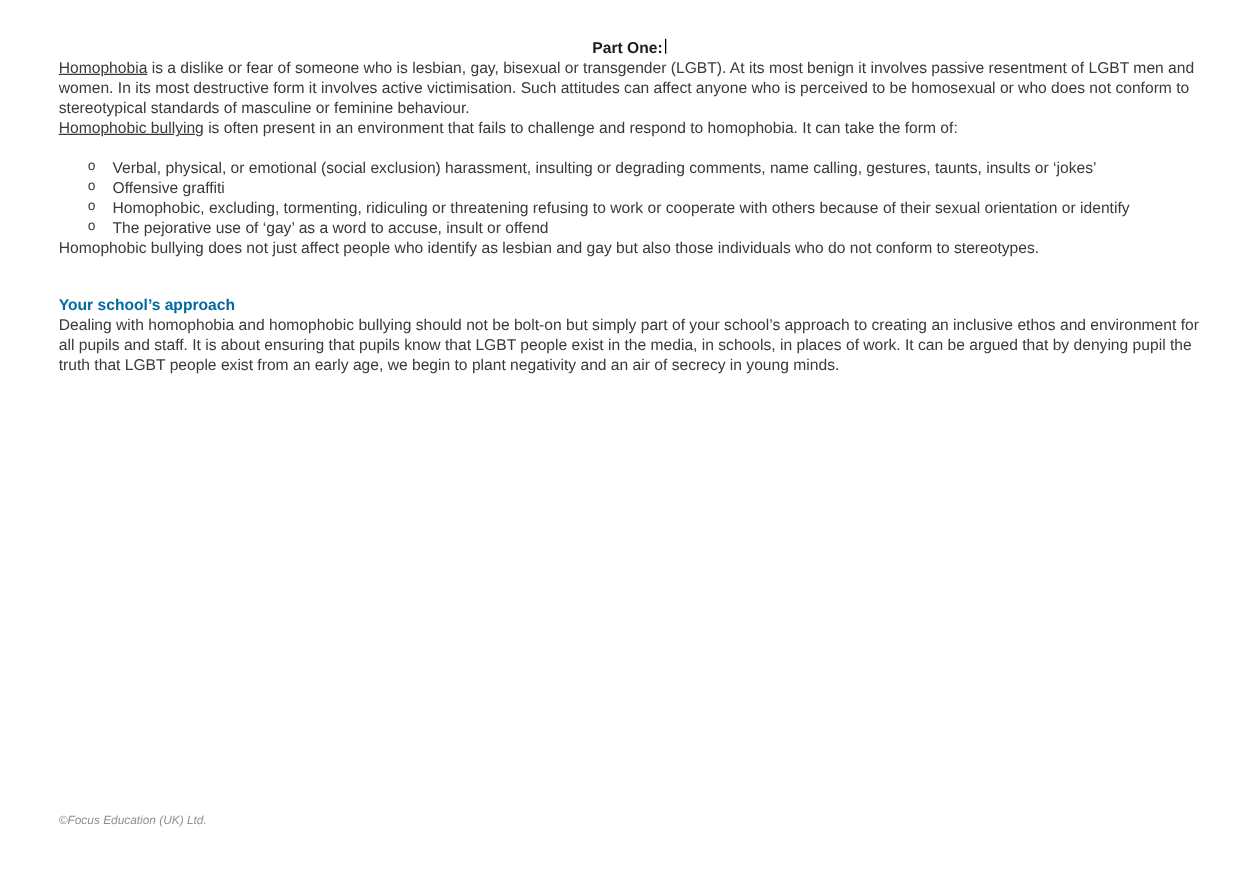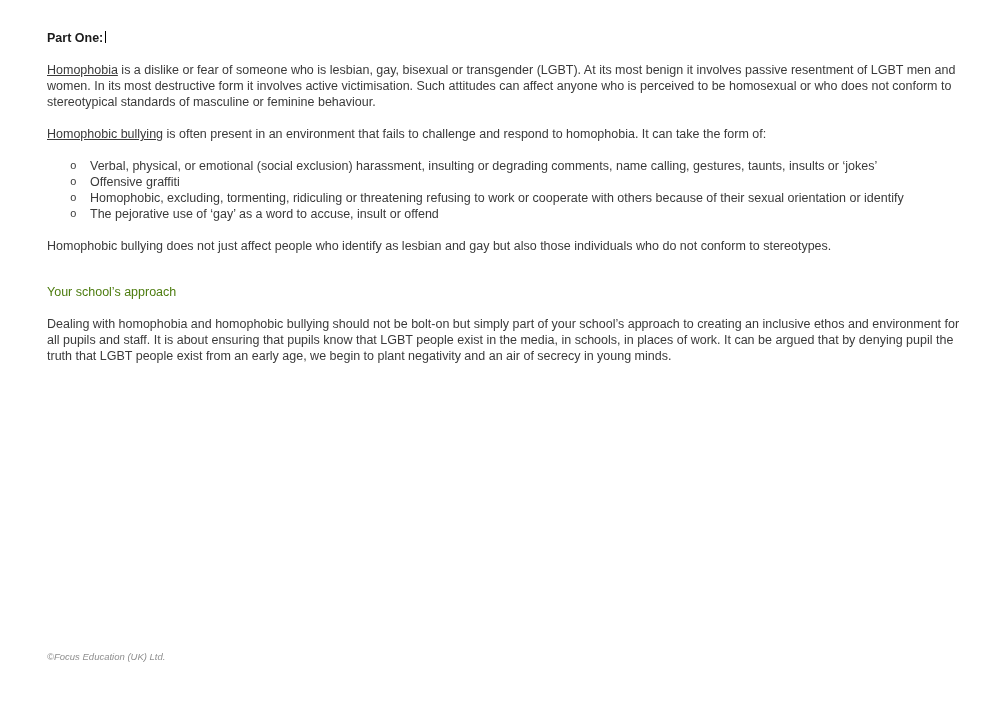--- a/index.html
+++ b/index.html
@@ -17,50 +17,51 @@
     left: 47px;
     top: 30px;
     width: 913px;
     font-size: 12.5px;
     line-height: 16px;
   }
   .title-line {
     font-weight: bold;
     color: #1b1b1b;
     line-height: 16px;
+    text-align: center;
   }
   .caret {
     display: inline-block;
     width: 1px;
     height: 12px;
     background: #000000;
     margin-left: 2px;
     vertical-align: -1px;
   }
-  p { margin: 16px 0 0 0; }
+  p { margin: 0 0 0 0; }
   .underline { text-decoration: underline; }
   ul.o-bullets {
     margin: 16px 0 0 0;
     padding: 0;
     list-style: none;
   }
   ul.o-bullets li { display: flex; }
   ul.o-bullets .marker {
     flex: none;
     width: 20px;
     margin-left: 23px;
     font-family: "Liberation Mono", monospace;
     font-size: 11px;
     line-height: 16px;
   }
   ul.o-bullets .btext { flex: 1; }
   .section-heading {
     margin-top: 30px;
-    font-weight: normal;
-    color: #4d7c0f;
+    font-weight: bold;
+    color: #0369a1;
   }
   .footer {
     position: absolute;
     left: 47px;
     top: 650px;
     font-size: 9.5px;
     line-height: 13px;
     color: #8f8f8f;
     font-style: italic;
   }

